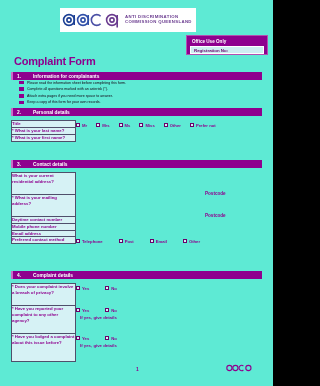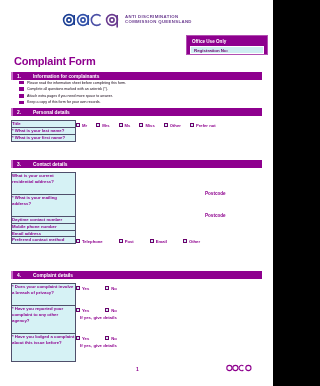--- a/index.html
+++ b/index.html
@@ -5,21 +5,21 @@
   * { box-sizing: border-box; margin: 0; padding: 0; }
   html, body {
     width: 273px; height: 386px;
     background: #000;
     font-family: "Liberation Sans", sans-serif;
     overflow: hidden;
   }
   #page {
     position: relative;
     width: 273px; height: 386px;
-    background: #ffffff;
+    background: #5eead4;
   }
 
   
   .logo-band {
     position: absolute;
     left: 60px; top: 8px;
     width: 136px; height: 24px;
     background: #ffffff;
     display: flex;
     align-items: center;

